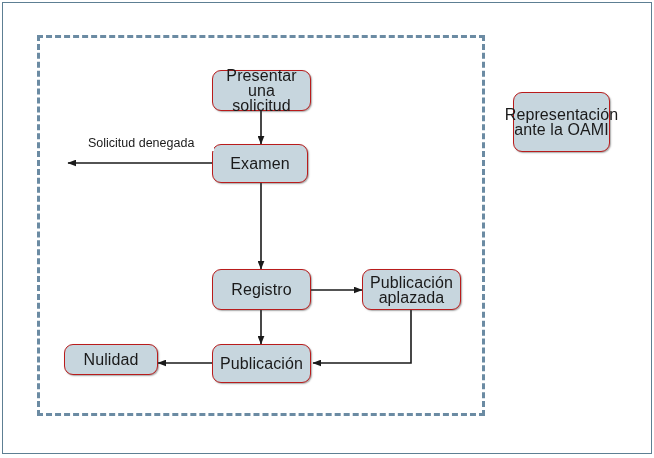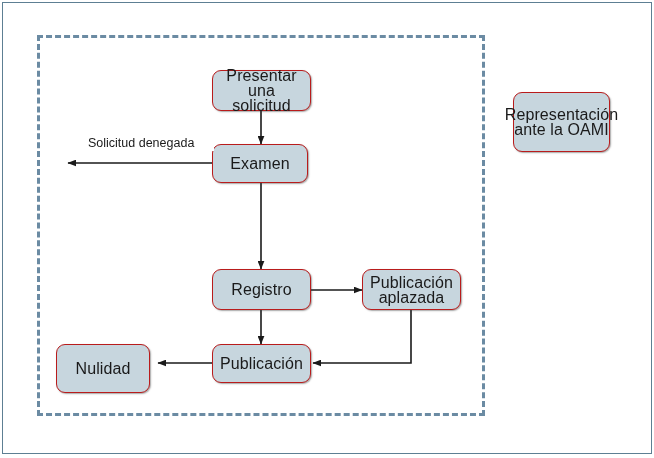--- a/index.html
+++ b/index.html
@@ -132,21 +132,21 @@
 
   <div class="node" style="left:362px; top:269px; width:99px; height:41px;">
     <span>Publicación
 aplazada</span>
   </div>
 
   <div class="node" style="left:212px; top:344px; width:99px; height:39px;">
     <span>Publicación</span>
   </div>
 
-  <div class="node" style="left:56px; top:344px; width:94px; height:49px;">
+  <div class="node" style="left:64px; top:344px; width:94px; height:31px;">
     <span>Nulidad</span>
   </div>
 
   <div class="edge-label" style="left:86px; top:136px; width:124px;">Solicitud denegada</div>
 
 
 
   <div class="node" style="left:513px; top:92px; width:97px; height:60px;">
     <span>Representación
 ante la OAMI</span>

